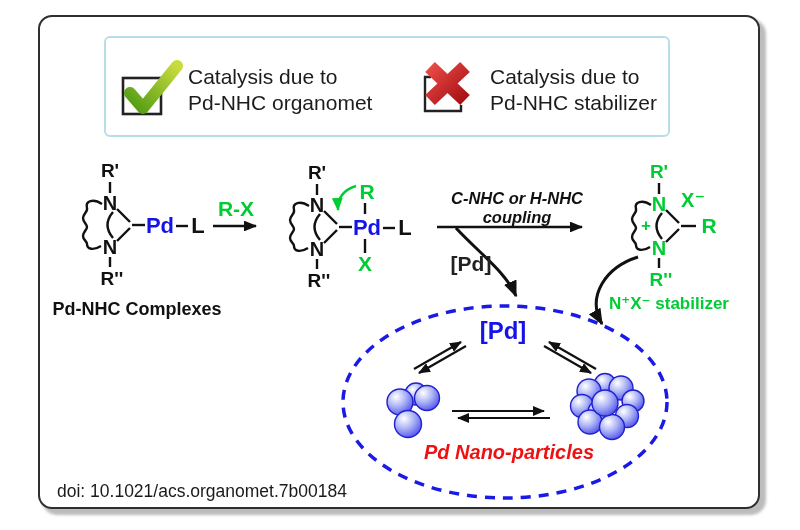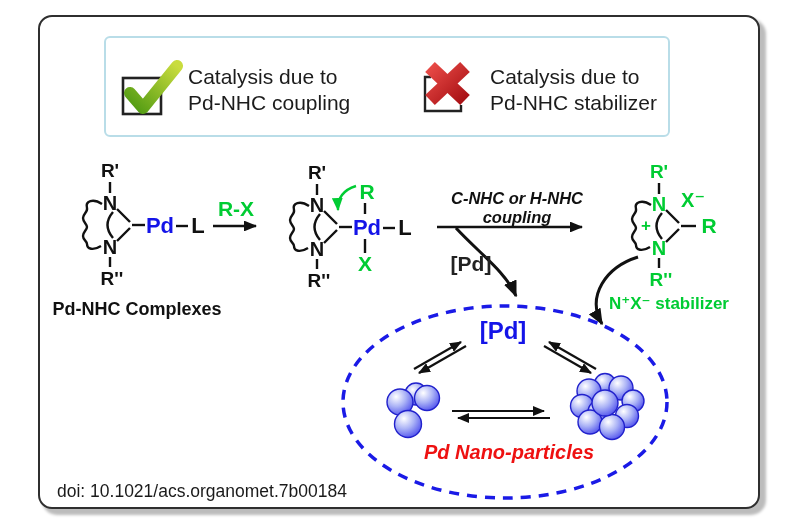--- a/index.html
+++ b/index.html
@@ -45,21 +45,21 @@
         <linearGradient id="checkGrad" x1="1" y1="0" x2="0" y2="1">
           <stop offset="0" stop-color="#c9dc3e"></stop>
             <stop offset="1" stop-color="#4f9a12"></stop>
         </linearGradient>
       </defs>
       <rect x="4" y="21" width="38" height="36" fill="#fff" stroke="#222" stroke-width="2.6"></rect>
       <path d="M11,36 L24,51 L58,9" fill="none" stroke="url(#checkGrad)" stroke-width="12" stroke-linecap="round" stroke-linejoin="round"></path>
     </svg>
     <div class="banner-text" style="left:82px;top:26px;">
       <div>Catalysis due to</div>
-      <div>Pd-NHC coupling</div>
+      <div>Pd-NHC organomet</div>
     </div>
   </div>
   <div class="banner-item" style="left:300px;width:262px;">
     <svg class="banner-icon" style="left:12px;top:18px;" width="64" height="62" viewBox="0 0 64 62">
       <defs>
         <linearGradient id="xGrad" x1="0" y1="0" x2="1" y2="1">
           <stop offset="0" stop-color="#e84a46"></stop>
             <stop offset="1" stop-color="#a81014"></stop>
         </linearGradient>
       </defs>

